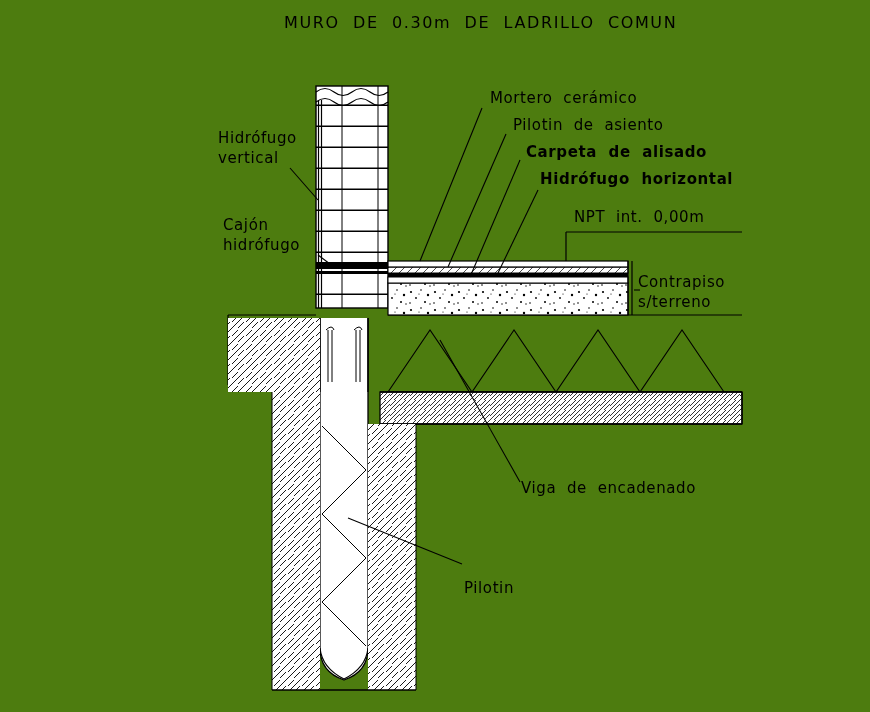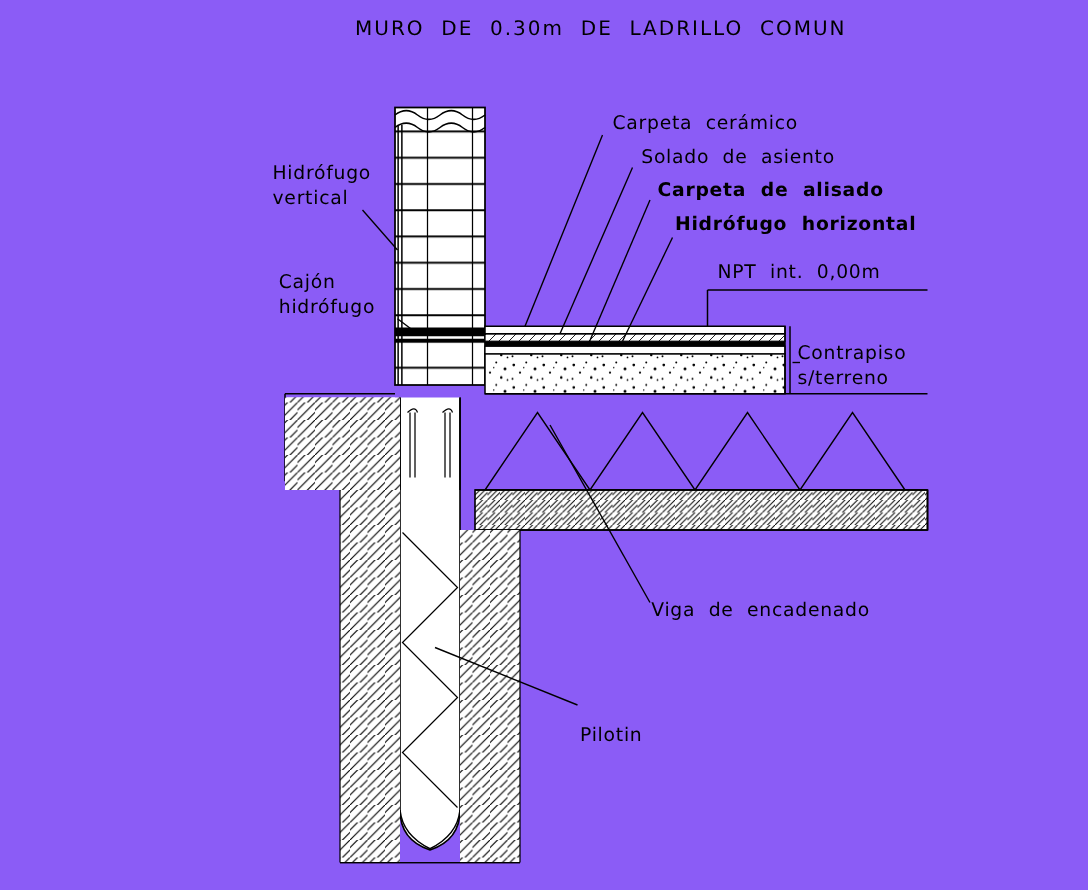--- a/index.html
+++ b/index.html
@@ -4,21 +4,21 @@
 <style>
   html, body {
     margin: 0;
     padding: 0;
     background: #ffffff;
   }
   #canvas {
     position: relative;
     width: 870px;
     height: 712px;
-    background: #8b5cf6;
+    background: #4d7c0f;
     overflow: hidden;
     font-family: "DejaVu Sans", sans-serif;
   }
   .title-block {
     position: absolute;
     left: 284px;
     top: 10px;
     color: #000;
     font-family: "DejaVu Sans", sans-serif;
     font-size: 16px;
@@ -199,22 +199,22 @@
       <path d="M520 482 L440 340"></path>
 
       <path d="M462 564 L348 518"></path>
     </g>
   </svg>
 
   <div class="lbl" style="left:218px; top:128px;">Hidrófugo
 vertical</div>
   <div class="lbl" style="left:223px; top:215px;">Cajón
 hidrófugo</div>
-  <div class="lbl" style="left:490px; top:88px;">Carpeta  cerámico</div>
-  <div class="lbl" style="left:513px; top:115px;">Solado  de  asiento</div>
+  <div class="lbl" style="left:490px; top:88px;">Mortero  cerámico</div>
+  <div class="lbl" style="left:513px; top:115px;">Pilotin  de  asiento</div>
   <div class="lbl" style="left:526px; top:142px;font-weight:bold;">Carpeta  de  alisado</div>
   <div class="lbl" style="left:540px; top:169px;font-weight:bold;">Hidrófugo  horizontal</div>
   <div class="lbl" style="left:574px; top:207px;">NPT  int.  0,00m</div>
   <div class="lbl" style="left:521px; top:478px;">Viga  de  encadenado</div>
   <div class="lbl" style="left:638px; top:272px;">Contrapiso
 s/terreno</div>
   <div class="lbl" style="left:464px; top:557px;margin-top:21px;">Pilotin</div>
 
 </div>
 

